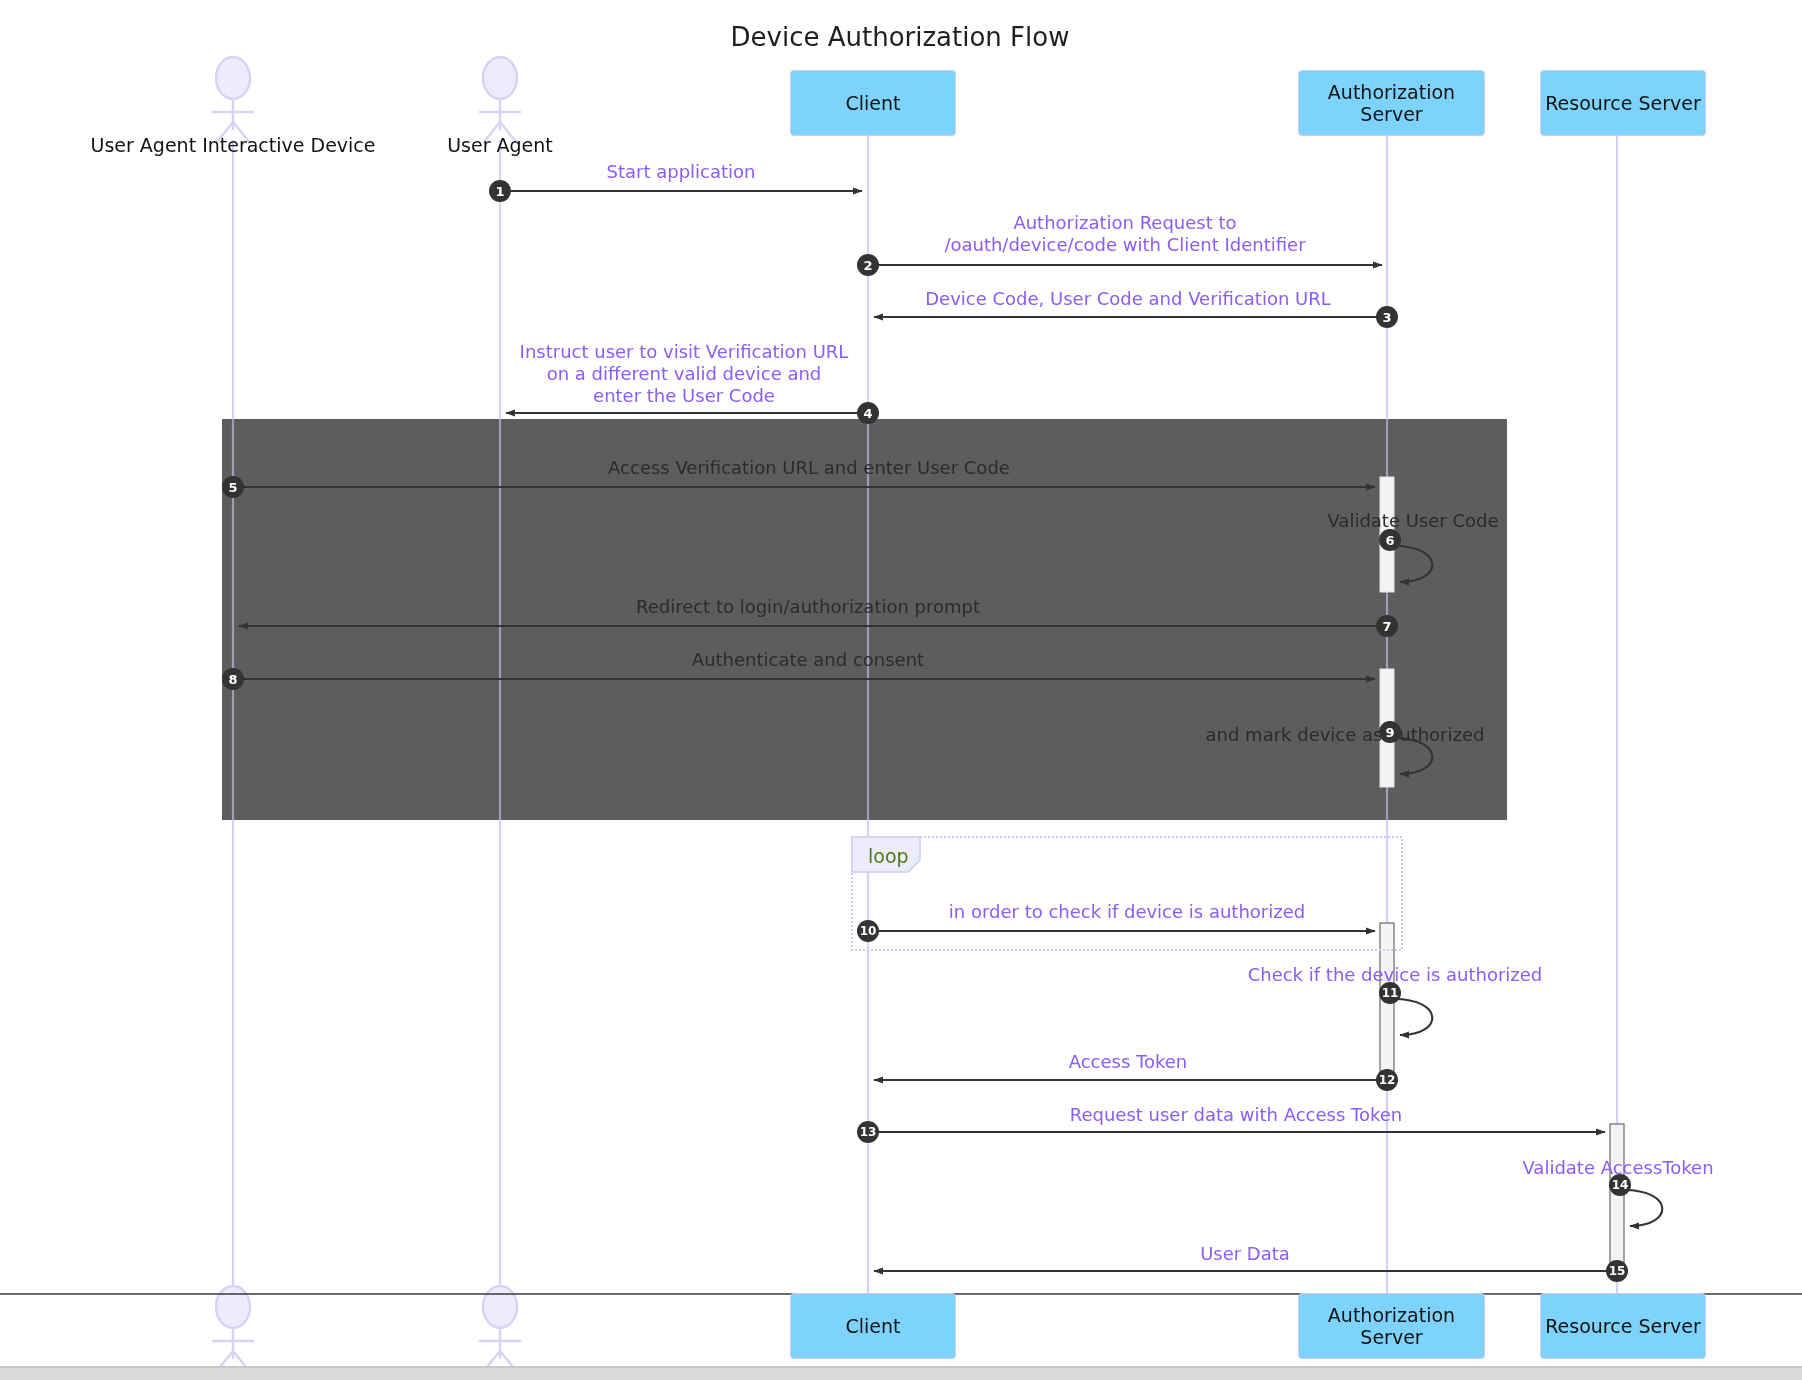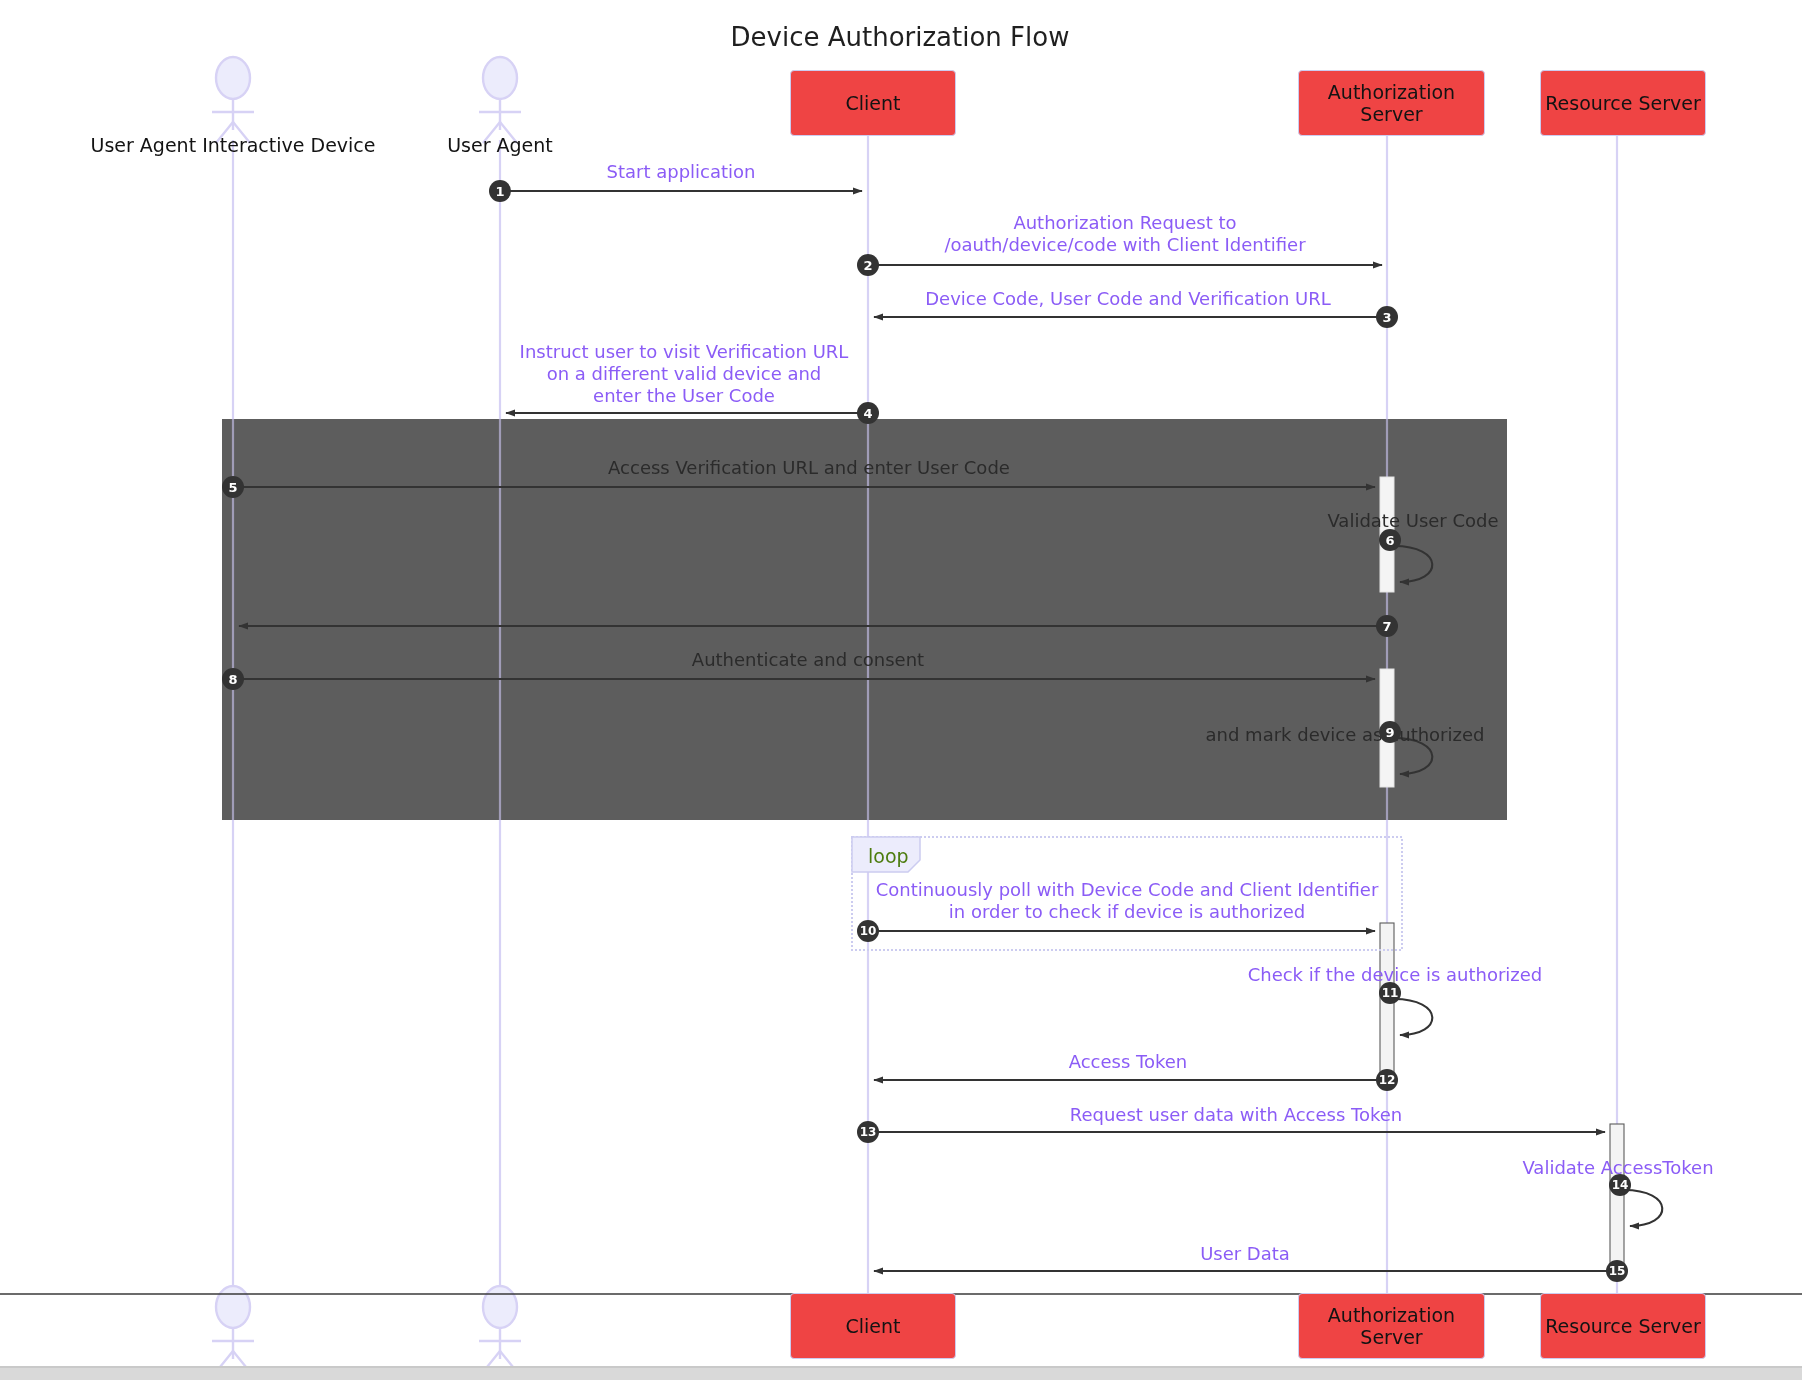--- a/index.html
+++ b/index.html
@@ -26,21 +26,21 @@
     font-size:18px;color:#8b5cf6;text-align:center;
   }
   .msg-label.dim{color:#2b2b2b;}
   .loop-tag{
     font-size:19px;color:#4d7c0f;
   }
 
   
   .pbox{
     position:absolute;
-    background:#ef4444;
+    background:#7dd3fc;
     border:1px solid #ccccf0;
     border-radius:4px;
     display:flex;align-items:center;justify-content:center;
     box-sizing:border-box;
   }
 
   
   .seqnum{
     position:absolute;
     width:22px;height:22px;border-radius:50%;
@@ -197,26 +197,26 @@
   <div class="txt msg-label" style="left:828px;top:288px;width:600px;">Device Code, User Code and Verification URL</div>
 
   <div class="txt msg-label" style="left:384px;top:341px;width:600px;">Instruct user to visit Verification URL</div>
   <div class="txt msg-label" style="left:384px;top:385px;width:600px;">enter the User Code</div>
   <div class="txt msg-label" style="left:384px;top:363px;width:600px;">on a different valid device and</div>
 
   <div class="txt msg-label dim" style="left:509px;top:457px;width:600px;">Access Verification URL and enter User Code</div>
 
   <div class="txt msg-label dim" style="left:1213px;top:510px;width:400px;">Validate User Code</div>
 
+  <div class="txt msg-label dim" style="left:508px;top:596px;width:600px;">Redirect to login/authorization prompt</div>
 
   <div class="txt msg-label dim" style="left:508px;top:649px;width:600px;">Authenticate and consent</div>
 
   <div class="txt msg-label dim" style="left:1095px;top:724px;width:500px;">and mark device as authorized</div>
 
-  <div class="txt msg-label" style="left:827px;top:879px;width:600px;">Continuously poll with Device Code and Client Identifier</div>
   <div class="txt msg-label" style="left:827px;top:901px;width:600px;">in order to check if device is authorized</div>
 
   <div class="txt msg-label" style="left:1170px;top:964px;width:450px;">Check if the device is authorized</div>
 
   <div class="txt msg-label" style="left:828px;top:1051px;width:600px;">Access Token</div>
 
   <div class="txt msg-label" style="left:936px;top:1104px;width:600px;">Request user data with Access Token</div>
 
   <div class="txt msg-label" style="left:1443px;top:1157px;width:350px;">Validate AccessToken</div>
 

